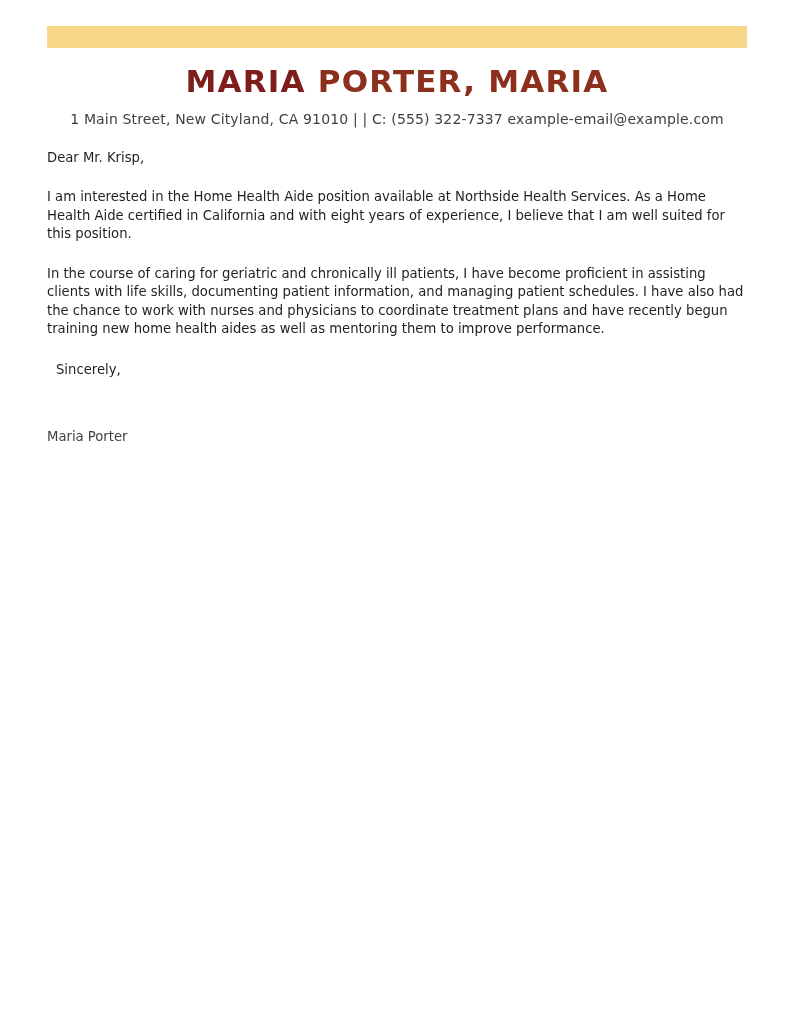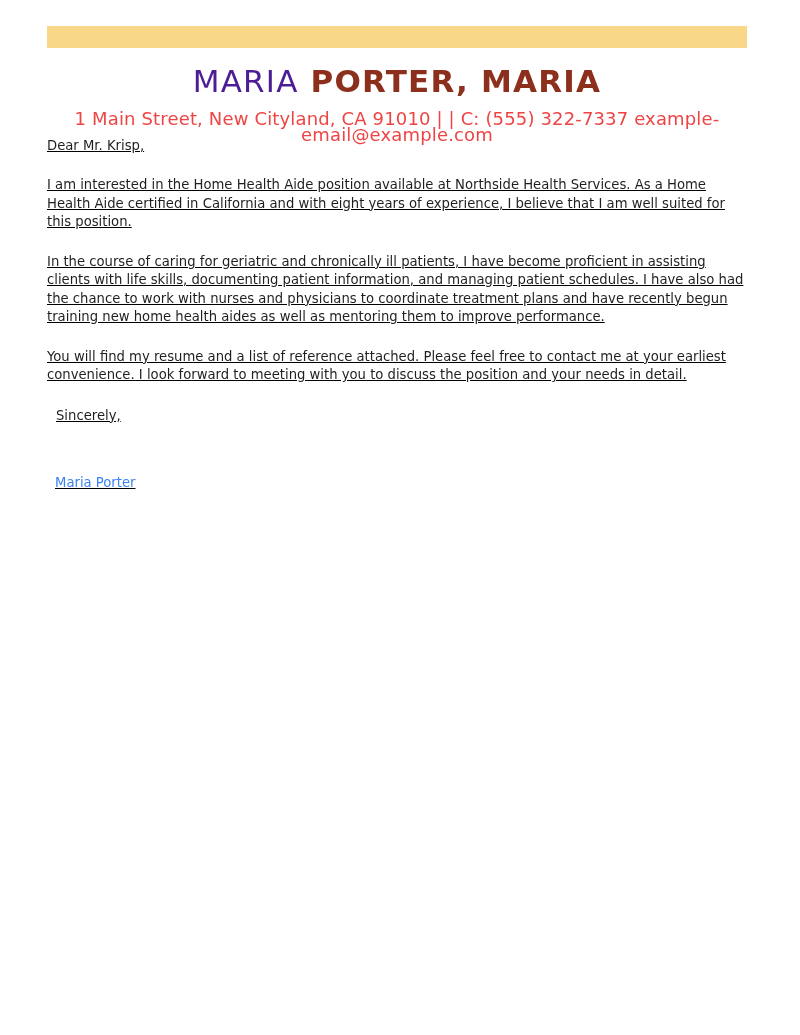--- a/index.html
+++ b/index.html
@@ -36,40 +36,39 @@
     text-align: center;
   }
   .name-line {
     font-size: 31px;
     letter-spacing: 1.2px;
     font-weight: bold;
     line-height: 38px;
     white-space: nowrap;
   }
   .first-name {
-    color: #4c1d95;
-    font-weight: normal;
+    color: #7f1d1d;
+    font-weight: bold;
   }
   .last-name {
     color: #8c2f1c;
     font-weight: bold;
   }
   .contact-line {
     margin-top: 11px;
-    font-size: 18px;
-    color: #ef4444;
+    font-size: 14px;
+    color: #404040;
     letter-spacing: 0.15px;
     line-height: 16px;
   }
   .body-block {
     position: absolute;
     left: 47px;
-    top: 136px;
+    top: 148px;
     width: 701px;
-    text-decoration: underline;
   }
   .salutation {
     font-size: 13.2px;
     color: #1f1f1f;
     line-height: 19px;
     margin-bottom: 21px;
   }
   .para {
     font-size: 13.2px;
     color: #1f1f1f;
@@ -78,23 +77,23 @@
     text-align: left;
   }
   .closing {
     font-size: 13.2px;
     color: #1f1f1f;
     line-height: 19px;
     margin: 0 0 48px 9px;
   }
   .signature {
     font-size: 13.2px;
-    color: #3b82f6;
+    color: #404040;
     line-height: 19px;
-    margin: 8px;
+    margin: 0;
   }
 </style>
 </head>
 <body>
 
 <div class="page">
 
   <div class="accent-bar"></div>
 
   <div class="header">
@@ -102,18 +101,17 @@
       <span class="first-name">MARIA</span>
       <span class="last-name">PORTER, MARIA</span>
     </div>
     <div class="contact-line">1 Main Street, New Cityland, CA 91010 | | C: (555) 322-7337 example-email@example.com</div>
   </div>
 
   <div class="body-block">
     <div class="salutation">Dear Mr. Krisp,</div>
     <p class="para">I am interested in the Home Health Aide position available at Northside Health Services. As a Home Health Aide certified in California and with eight years of experience, I believe that I am well suited for this position.</p>
     <p class="para">In the course of caring for geriatric and chronically ill patients, I have become proficient in assisting clients with life skills, documenting patient information, and managing patient schedules. I have also had the chance to work with nurses and physicians to coordinate treatment plans and have recently begun training new home health aides as well as mentoring them to improve performance.</p>
-    <p class="para">You will find my resume and a list of reference attached. Please feel free to contact me at your earliest convenience. I look forward to meeting with you to discuss the position and your needs in detail.</p>
     <p class="closing">Sincerely,</p>
     <p class="signature">Maria Porter</p>
   </div>
 
 </div>
 
 </body></html>

